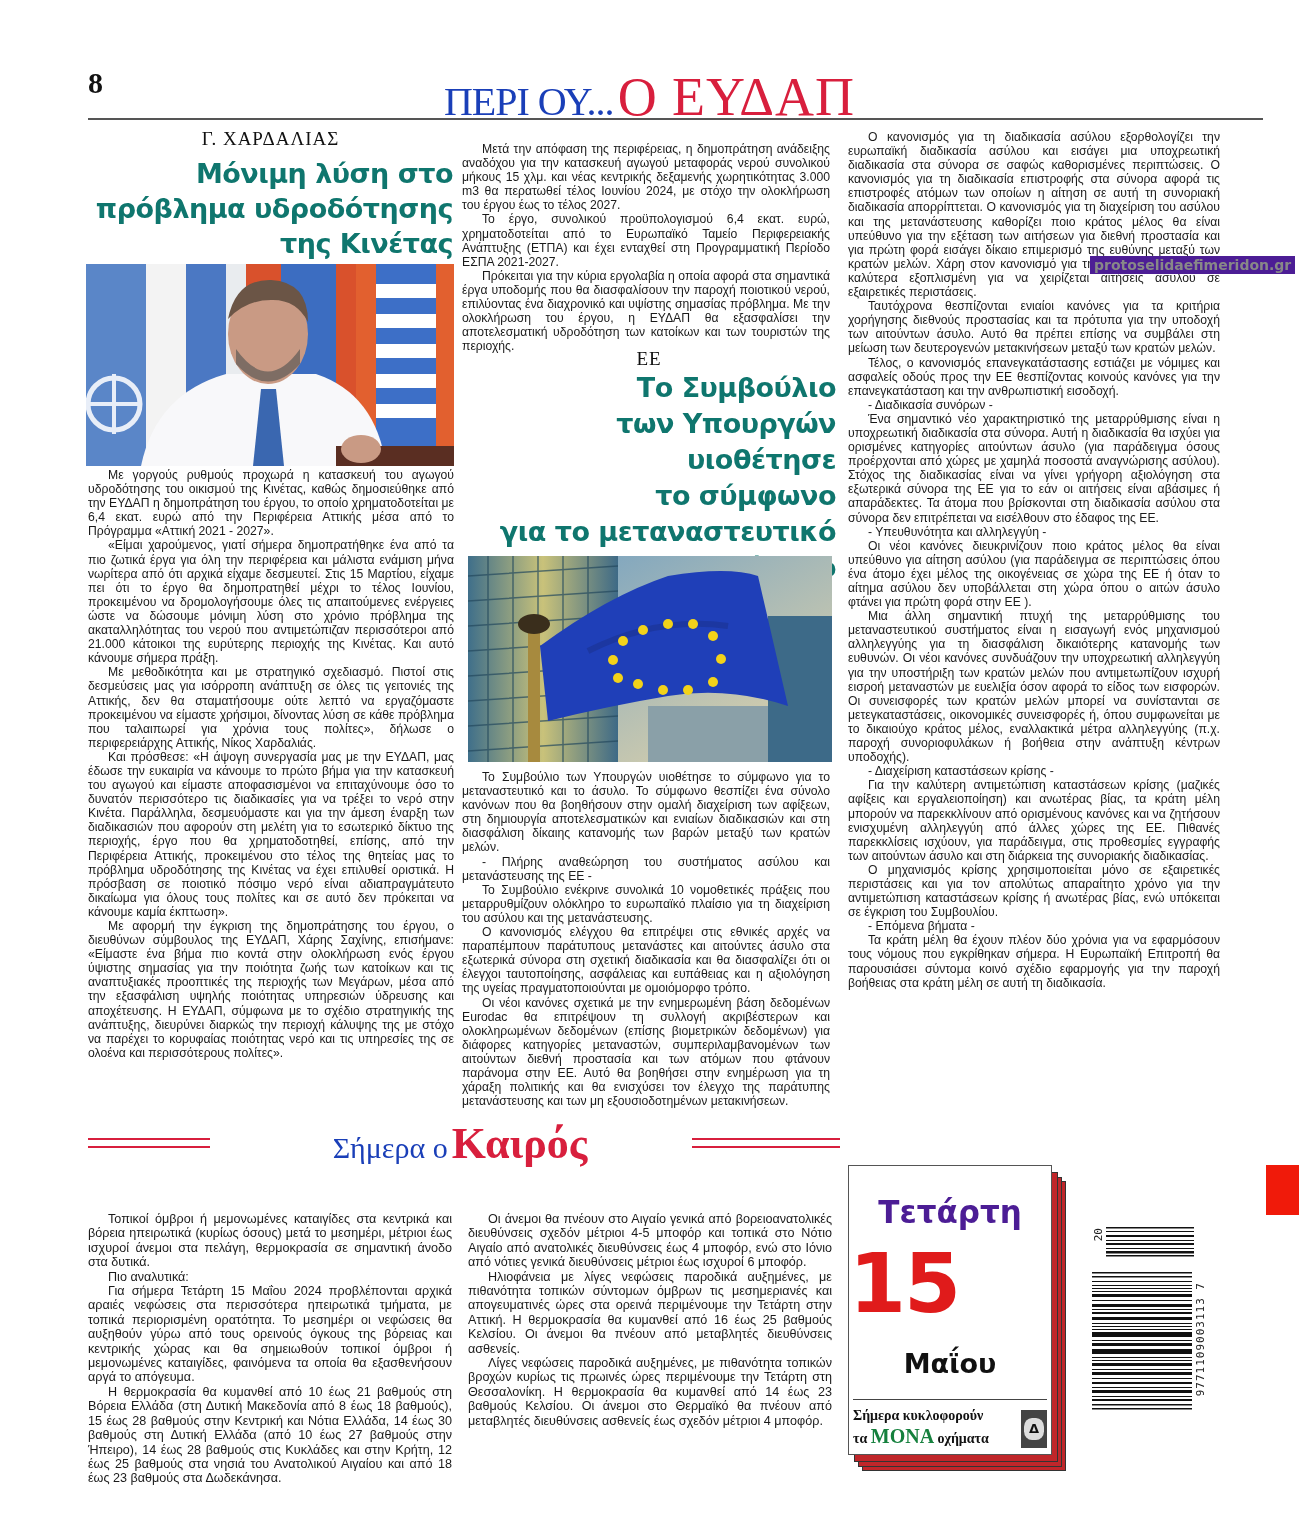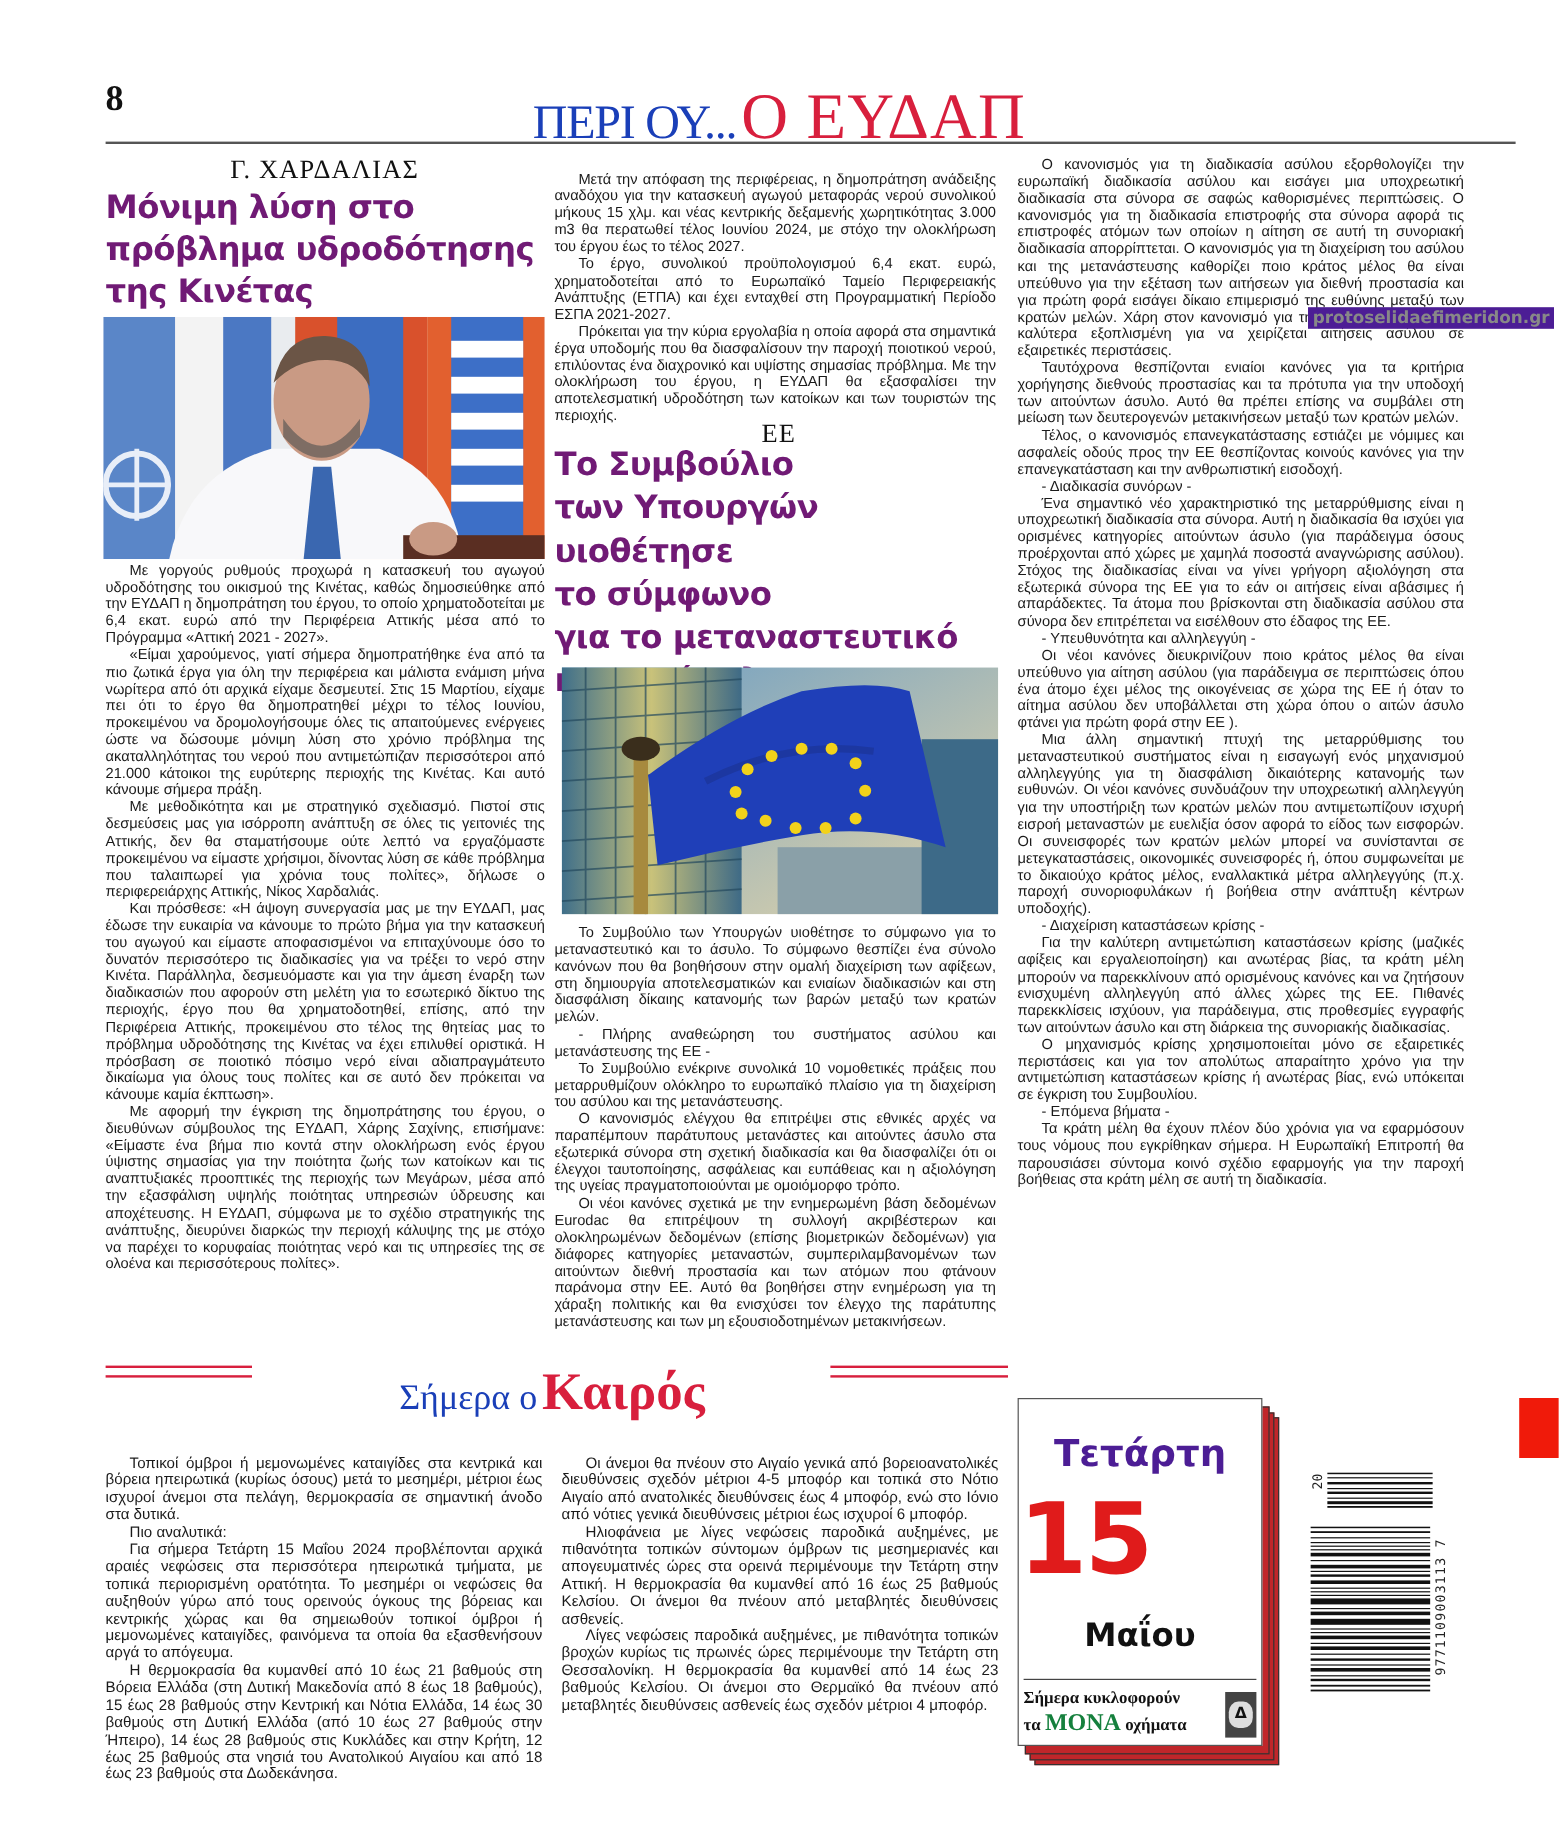--- a/index.html
+++ b/index.html
@@ -7,29 +7,29 @@
   .abs { position:absolute; }
   .page-num { left:88px; top:66px; font-family:"Liberation Serif", serif; font-weight:bold; font-size:30px; color:#111; }
   .masthead { left:0; width:1299px; top:66px; text-align:center; font-family:"Liberation Serif", serif; white-space:nowrap; }
   .masthead .blue { color:#1a3fb8; font-size:40px; letter-spacing:-1px; }
   .masthead .red { color:#d81f3d; font-size:54px; letter-spacing:1px; }
   .rule-top { left:88px; top:118px; width:1175px; height:2px; background:#555; }
 
   .col { position:absolute; font-size:12.2px; line-height:14.1px; text-align:justify; hyphens:auto; }
   .col p { margin:0; text-indent:20px; }
 
-  .kicker { font-family:"Liberation Serif", serif; font-size:22px; text-align:center; letter-spacing:1px; color:#111; }
-  .headline { font-family:"DejaVu Sans", sans-serif; font-weight:bold; text-align:left; color:#701a75; letter-spacing:-0.5px; }
+  .kicker { font-family:"Liberation Serif", serif; font-size:19px; text-align:center; letter-spacing:1px; color:#111; }
+  .headline { font-family:"DejaVu Sans", sans-serif; font-weight:bold; text-align:right; color:#0f766e; letter-spacing:-0.5px; }
 
   .photo { overflow:hidden; }
   .watermark { left:1090px; top:256px; background:#4c1d95; color:#888; font-weight:bold; font-size:14px; padding:1px 4px; font-family:"DejaVu Sans", sans-serif; }
 
   .weather-title { left:80px; top:1118px; width:760px; height:50px; }
   .wline { position:absolute; height:2px; background:#d81f3d; }
-  .weather-title .txt { position:absolute; left:0; width:760px; top:16px; text-align:center; font-family:"Liberation Serif", serif; white-space:nowrap; }
+  .weather-title .txt { position:absolute; left:0; width:760px; top:0; text-align:center; font-family:"Liberation Serif", serif; white-space:nowrap; }
   .weather-title .blue { color:#1a3fb8; font-size:30px; }
   .weather-title .red { color:#d81f3d; font-size:44px; font-weight:bold; }
 
   .calendar { left:848px; top:1165px; width:216px; height:282px; }
   .cal-sheet { position:absolute; width:202px; height:288px; border:1px solid #333; background:#c0262a; }
   .cal-front { position:absolute; left:0; top:0; width:202px; height:288px; border:1px solid #555; background:#fff; }
   .cal-day { position:absolute; left:0; width:202px; top:28px; text-align:center; font-family:"DejaVu Sans", sans-serif; font-weight:bold; font-size:31px; color:#4c1d95; }
   .cal-date { position:absolute; left:0; width:202px; top:70px; text-align:left; font-family:"DejaVu Sans", sans-serif; font-weight:bold; font-size:82px; color:#e01b1b; letter-spacing:-2px; }
   .cal-month { position:absolute; left:0; width:202px; top:182px; text-align:center; font-family:"DejaVu Sans", sans-serif; font-weight:bold; font-size:27px; color:#111; }
   .cal-rule { position:absolute; left:4px; width:194px; top:233px; height:1px; background:#444; }

